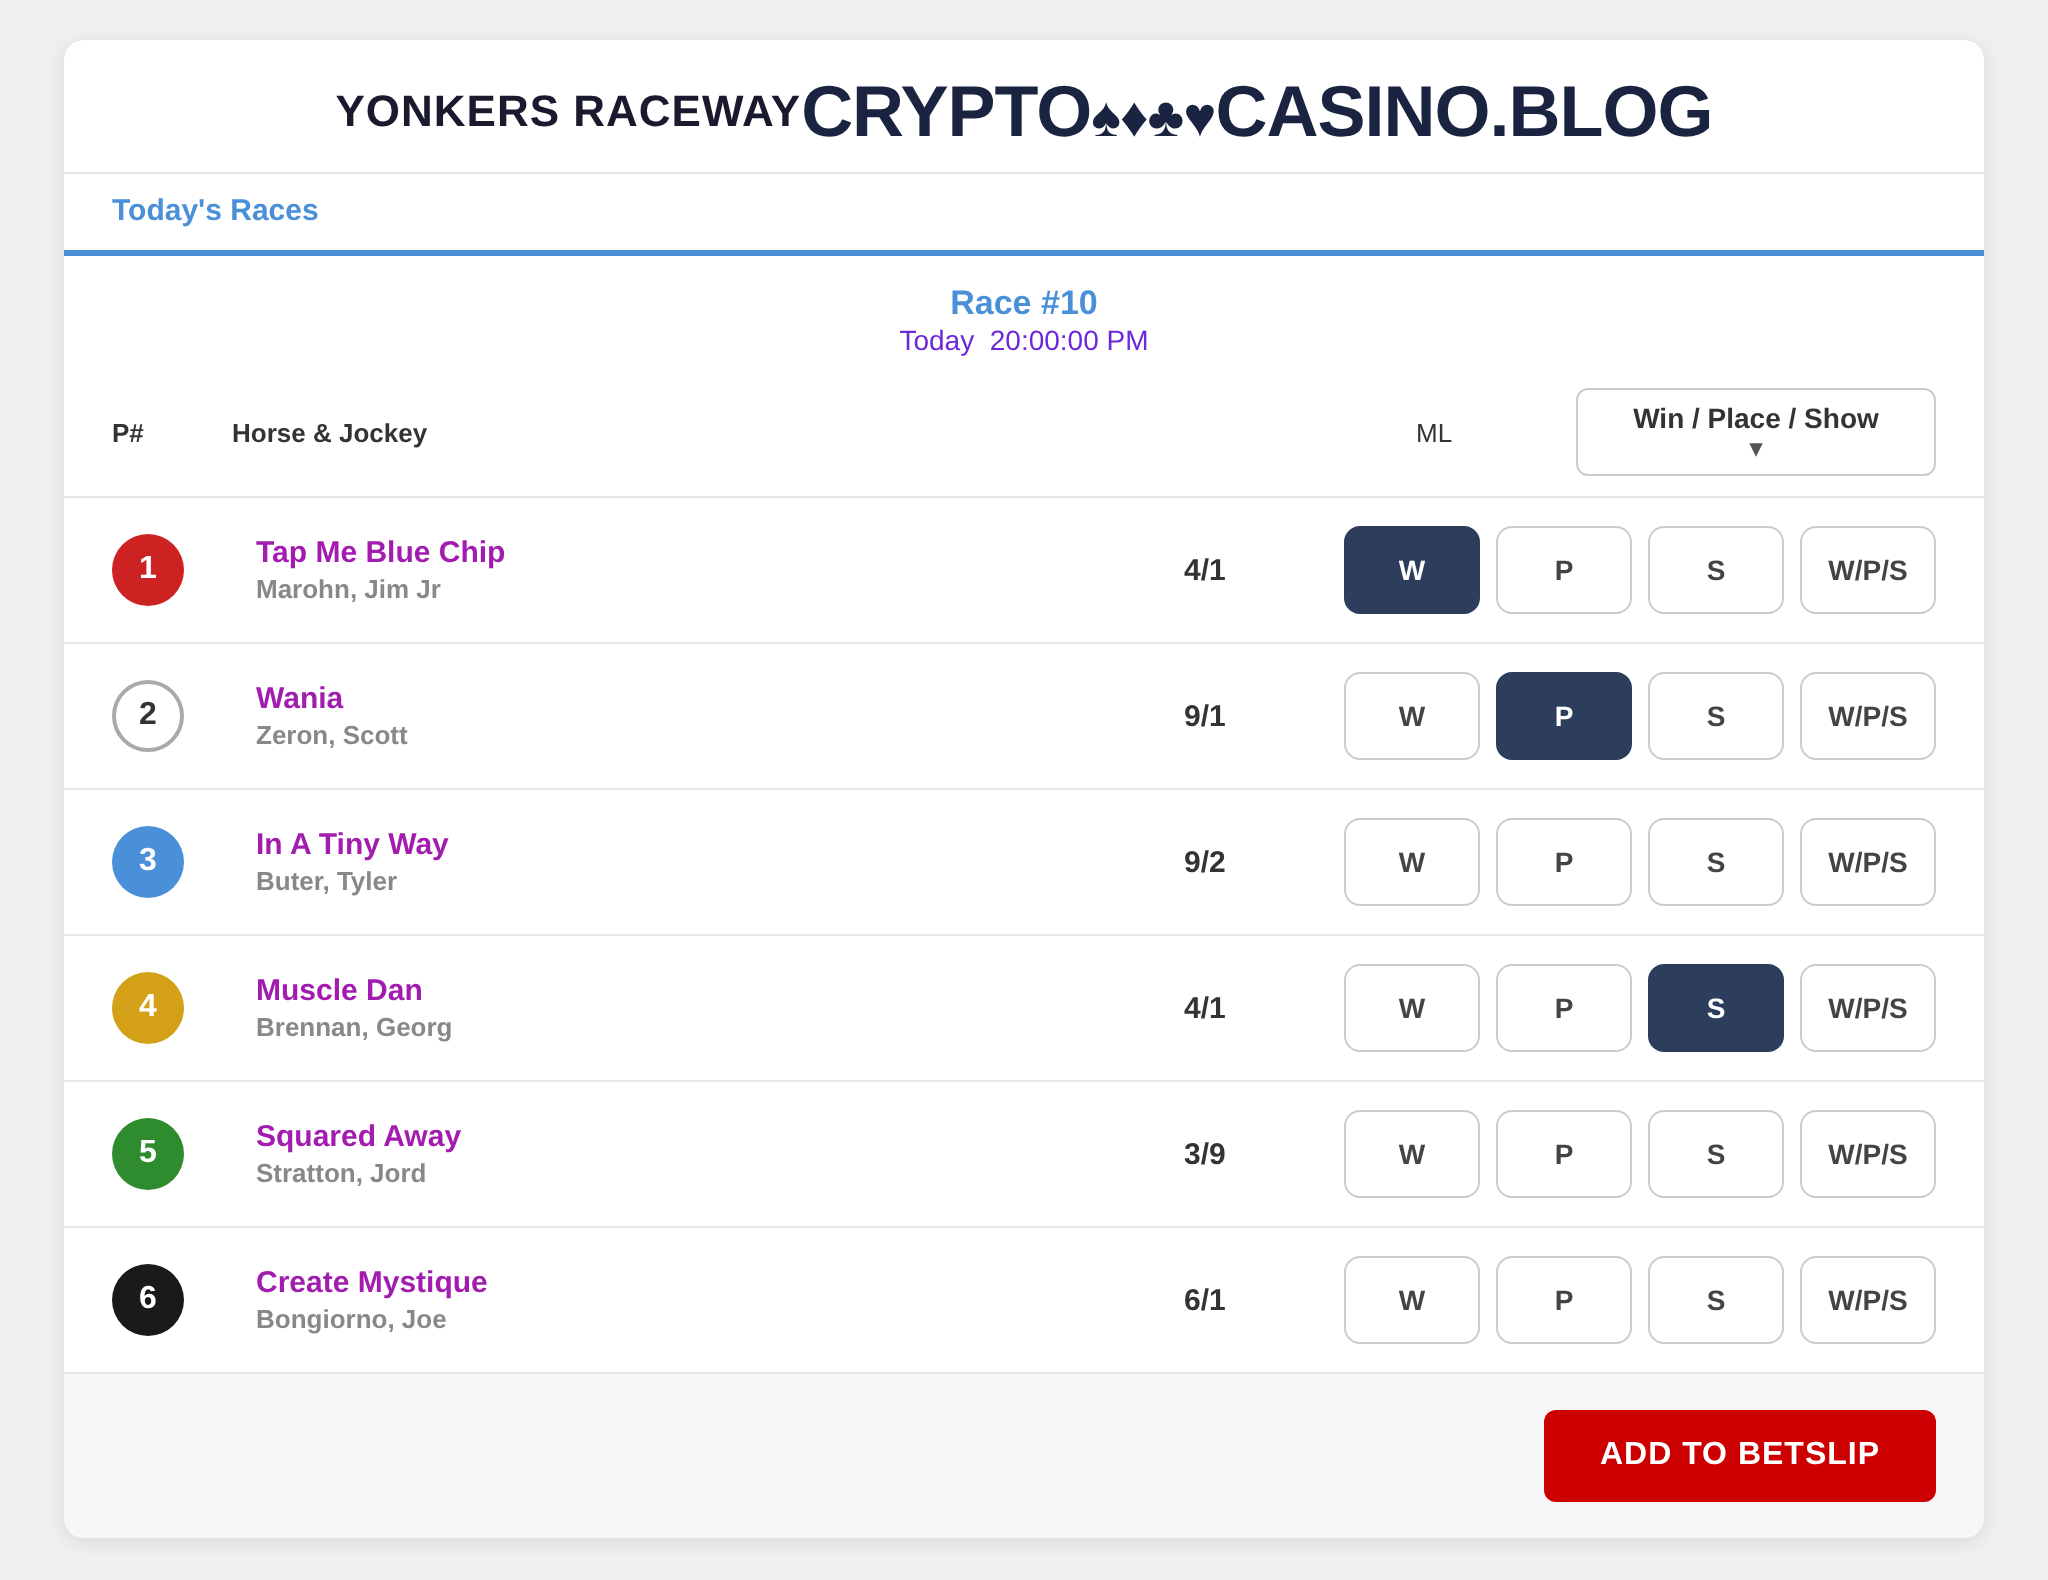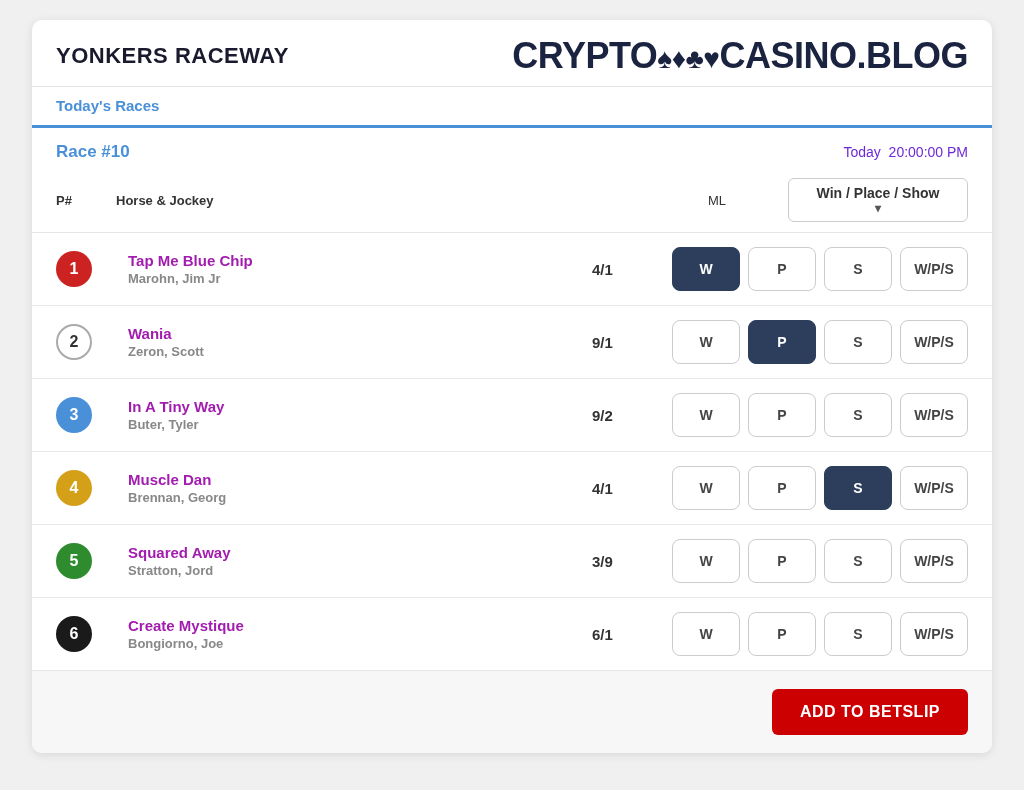--- a/index.html
+++ b/index.html
@@ -23,21 +23,21 @@
     .card {
       background: #fff;
       border-radius: 10px;
       width: 960px;
       overflow: hidden;
       box-shadow: 0 2px 10px rgba(0,0,0,0.1);
     }
     
     .header {
       display: flex;
-      justify-content: space-between;
+      justify-content: center;
       align-items: center;
       padding: 18px 24px 12px 24px;
       border-bottom: 1px solid #e5e5e5;
     }
     .site-title {
       font-size: 22px;
       font-weight: 800;
       color: #1a1a2e;
       letter-spacing: 0.5px;
     }
@@ -64,20 +64,21 @@
       font-weight: 600;
       text-decoration: none;
       cursor: pointer;
     }
     
     .race-info-row {
       display: flex;
       justify-content: space-between;
       align-items: center;
       padding: 14px 24px 8px 24px;
+      flex-direction: column;
     }
     .race-number {
       color: #4a90d9;
       font-size: 17px;
       font-weight: 700;
     }
     .race-time {
       color: #6d28d9;
       font-size: 14px;
     }

